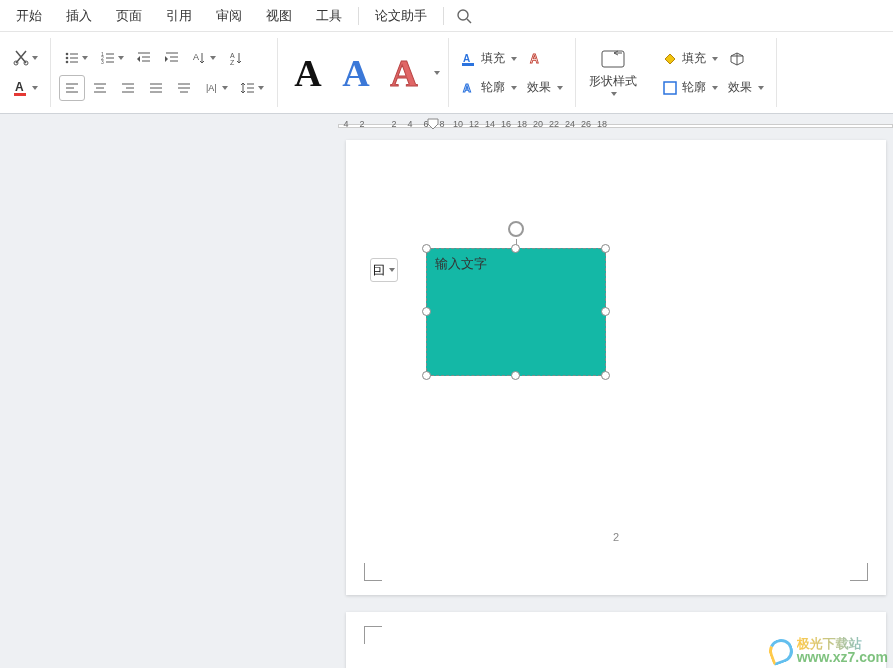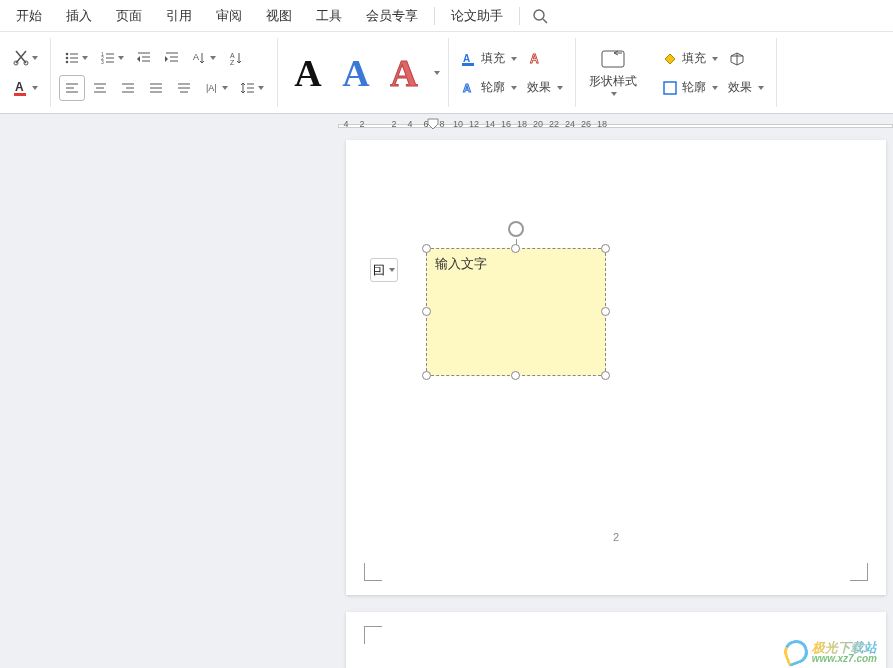--- a/index.html
+++ b/index.html
@@ -30,51 +30,50 @@
 .ruler-marker { position: absolute; top: 4px; left: 427px; }
 
 .page { position: absolute; left: 346px; top: 26px; width: 540px; height: 455px; background: #fff; box-shadow: 0 1px 3px rgba(0,0,0,0.15); }
 .page2 { position: absolute; left: 346px; top: 498px; width: 540px; height: 170px; background: #fff; box-shadow: 0 1px 3px rgba(0,0,0,0.15); }
 .page-corner { position: absolute; width: 18px; height: 18px; border: 1px solid #999; }
 .page-corner.bl { bottom: 14px; left: 18px; border-right: none; border-top: none; }
 .page-corner.br { bottom: 14px; right: 18px; border-left: none; border-top: none; }
 .page-corner.tl { top: 14px; left: 18px; border-right: none; border-bottom: none; }
 .page-num { position: absolute; bottom: 52px; left: 50%; transform: translateX(-50%); font-size: 11px; color: #888; }
 
-.textbox { position: absolute; left: 80px; top: 108px; width: 180px; height: 128px; border: 1px dashed #888; background: #fef9c3; }
+.textbox { position: absolute; left: 80px; top: 108px; width: 180px; height: 128px; border: 1px dashed #888; background: #14b8a6; }
 .handle { position: absolute; width: 9px; height: 9px; background: #fff; border: 1px solid #888; border-radius: 50%; }
 .handle.tl { top: -5px; left: -5px; } .handle.tm { top: -5px; left: 50%; margin-left: -5px; }
 .handle.tr { top: -5px; right: -5px; } .handle.ml { top: 50%; left: -5px; margin-top: -5px; }
 .handle.mr { top: 50%; right: -5px; margin-top: -5px; } .handle.bl2 { bottom: -5px; left: -5px; }
 .handle.bm { bottom: -5px; left: 50%; margin-left: -5px; } .handle.br2 { bottom: -5px; right: -5px; }
 .rotate-h { position: absolute; top: -28px; left: 50%; margin-left: -8px; width: 16px; height: 16px; border: 2px solid #999; border-radius: 50%; background: #fff; }
 .rotate-h::after { content: ""; position: absolute; top: 16px; left: 6px; width: 1px; height: 8px; background: #999; }
 .tb-text { padding: 6px 8px; font-size: 13px; color: #333; }
 .layout-btn { position: absolute; left: 24px; top: 118px; width: 28px; height: 24px; border: 1px solid #ccc; background: #fff; border-radius: 3px; display: flex; align-items: center; justify-content: center; font-size: 12px; gap: 2px; cursor: pointer; }
 
-.watermark { position: absolute; right: 16px; bottom: 4px; display: flex; align-items: center; gap: 4px; opacity: 0.7; font-style: italic; }
+.watermark { position: absolute; right: 5px; bottom: 4px; display: flex; align-items: center; gap: 4px; opacity: 0.7; }
 .watermark .wm-circle { width: 24px; height: 24px; border: 3px solid #22a4e8; border-left-color: #ffb400; border-radius: 50% 50% 50% 4px; transform: rotate(-20deg); }
 .watermark .wm-txt { display: flex; flex-direction: column; line-height: 1; }
 .watermark .wm-cn { font-size: 13px; font-weight: bold; background: linear-gradient(90deg,#ffb400,#22a4e8); -webkit-background-clip: text; color: transparent; }
-.watermark .wm-en { font-size: 10px; color: #4aa94a; font-weight: bold; }
+.watermark .wm-en { font-size: 14px; color: #4aa94a; font-weight: bold; }
 
 svg { display: block; }
 </style>
 </head>
 <body>
 
 <div class="menubar">
   <span class="tab">开始</span>
   <span class="tab">插入</span>
   <span class="tab">页面</span>
   <span class="tab">引用</span>
   <span class="tab">审阅</span>
   <span class="tab">视图</span>
   <span class="tab">工具</span>
-  <span class="tab">会员专享</span>
   <span class="sep"></span>
   <span class="tab">论文助手</span>
   <span class="sep"></span>
   <span class="search-ico">
     <svg width="16" height="16" viewBox="0 0 16 16">
         <circle cx="7" cy="7" r="5" fill="none" stroke="#666" stroke-width="1.4"></circle>
         <line x1="11" y1="11" x2="15" y2="15" stroke="#666" stroke-width="1.4"></line>
       </svg>
   </span>
 </div>

